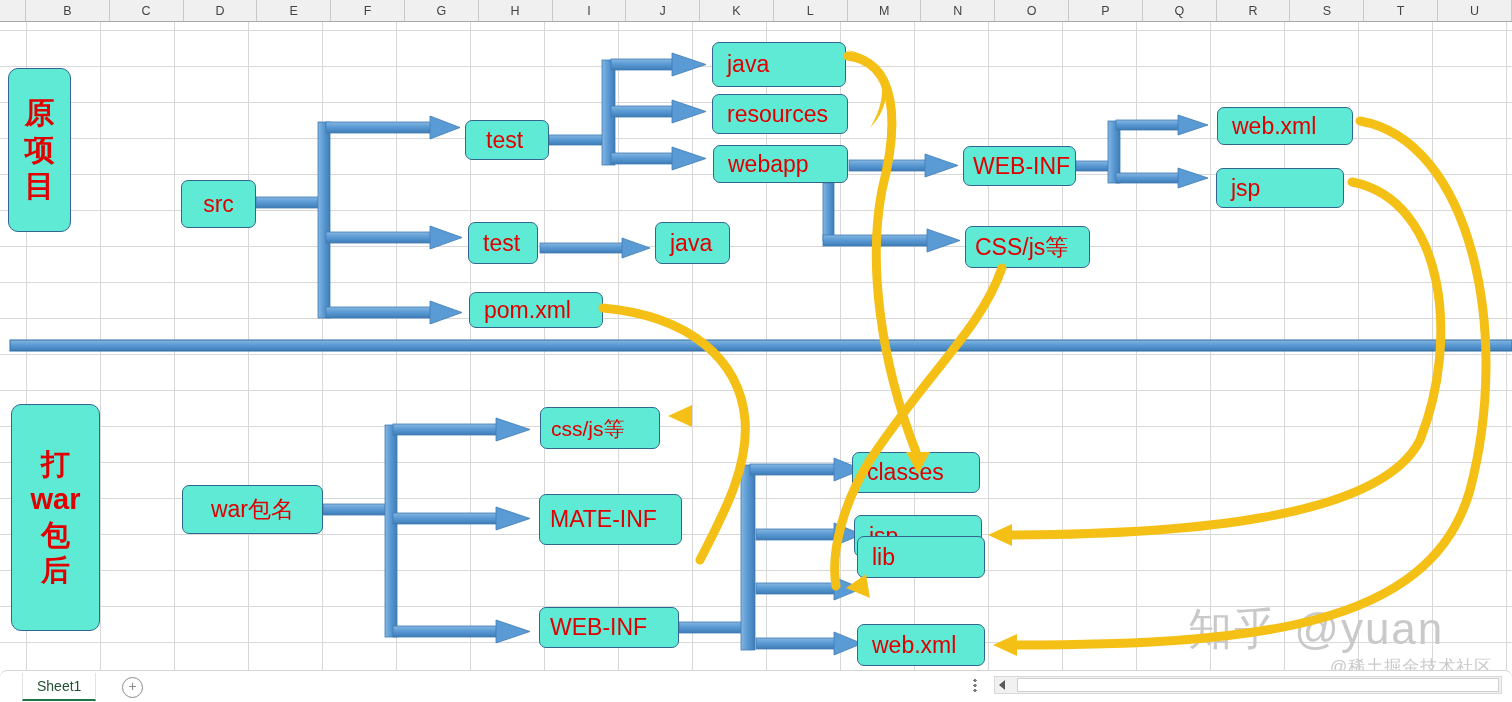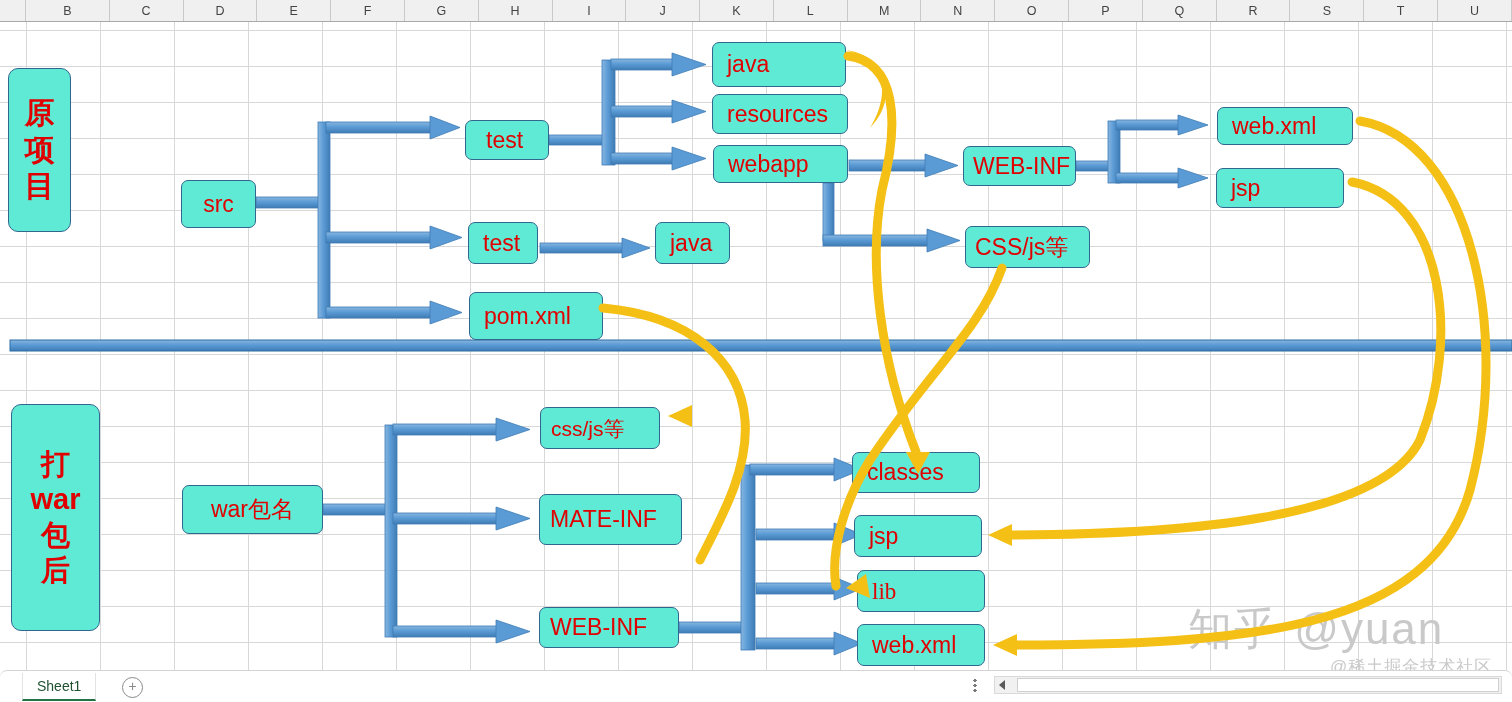--- a/index.html
+++ b/index.html
@@ -231,21 +231,21 @@
     <span>项</span>
     <span>目</span>
   </div>
 
   <div class="box center" style="left:181px;top:180px;width:75px;height:48px;">src</div>
 
   <div class="box" style="left:465px;top:120px;width:84px;height:40px;padding-left:20px;">test</div>
 
   <div class="box" style="left:468px;top:222px;width:70px;height:42px;">test</div>
 
-  <div class="box" style="left:469px;top:292px;width:134px;height:48px;">pom.xml</div>
+  <div class="box" style="left:469px;top:292px;width:134px;height:36px;">pom.xml</div>
 
   <div class="box" style="left:712px;top:42px;width:134px;height:45px;">java</div>
 
   <div class="box" style="left:712px;top:94px;width:136px;height:40px;">resources</div>
 
   <div class="box" style="left:713px;top:145px;width:135px;height:38px;">webapp</div>
 
   <div class="box" style="left:655px;top:222px;width:75px;height:42px;">java</div>
 
   <div class="box" style="left:963px;top:146px;width:113px;height:40px;padding-left:9px;">WEB-INF</div>
@@ -268,21 +268,21 @@
   <div class="box small" style="left:540px;top:407px;width:120px;height:42px;padding-left:10px;">css/js等</div>
 
   <div class="box" style="left:539px;top:494px;width:143px;height:51px;padding-left:10px;">MATE-INF</div>
 
   <div class="box" style="left:539px;top:607px;width:140px;height:41px;padding-left:10px;">WEB-INF</div>
 
   <div class="box" style="left:852px;top:452px;width:128px;height:41px;">classes</div>
 
   <div class="box" style="left:854px;top:515px;width:128px;height:42px;">jsp</div>
 
-  <div class="box" style="left:857px;top:570px;width:128px;height:42px;font-family:Liberation Serif, serif;">lib</div>
+  <div class="box" style="left:857px;top:536px;width:128px;height:42px;">lib</div>
 
   <div class="box" style="left:857px;top:624px;width:128px;height:42px;">web.xml</div>
 
   <svg class="layer yellow" viewBox="0 0 1512 702">
     <g fill="none" stroke="#f5c016" stroke-width="9" stroke-linecap="round">
 
       <path d="M 848,56 C 896,62 900,120 882,190 C 868,262 880,360 916,452"></path>
 
       <path d="M 603,308 C 690,316 740,360 745,420 C 749,470 720,520 700,560" stroke-width="9"></path>
 

